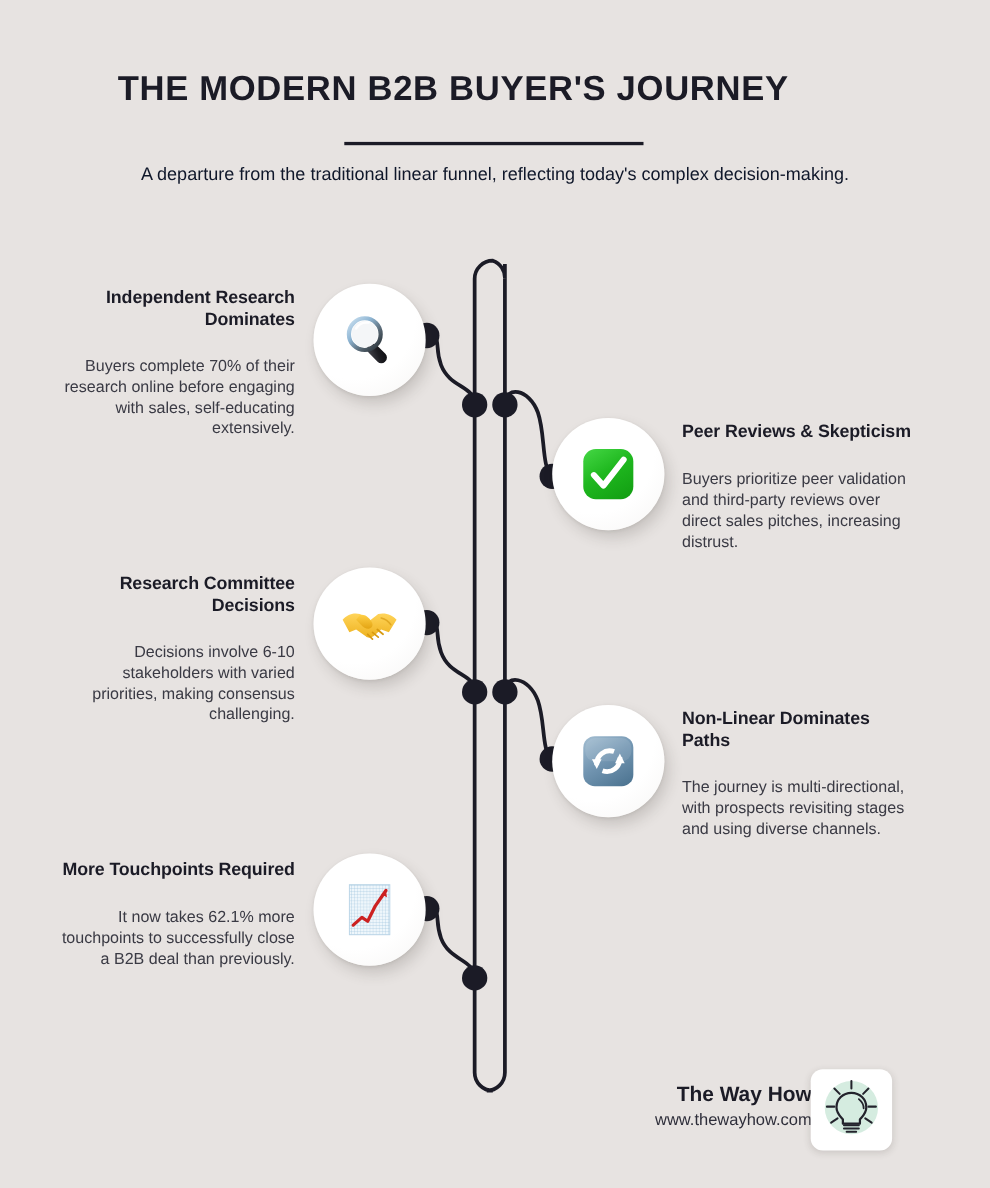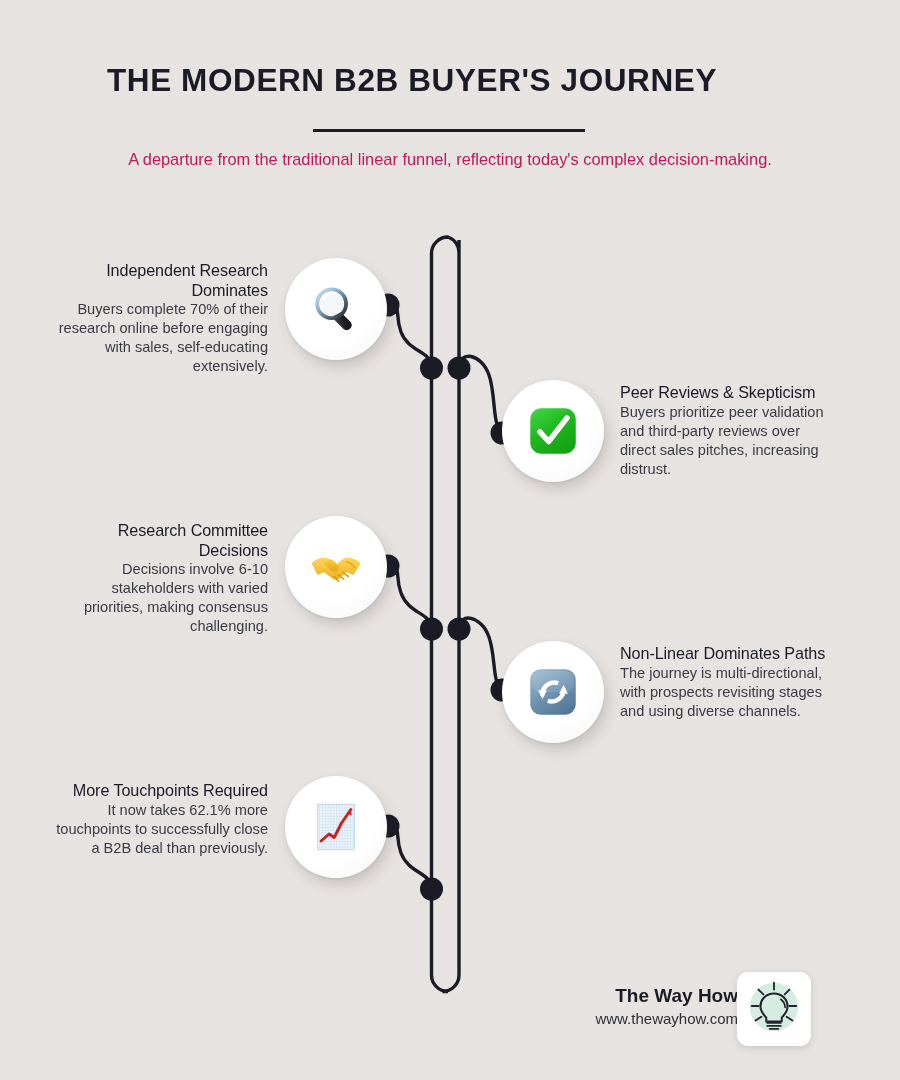--- a/index.html
+++ b/index.html
@@ -19,46 +19,46 @@
     font-size:31.5px; font-weight:bold; letter-spacing:0.6px;
     color:#1b1b26; text-transform:uppercase;
     font-family:"Liberation Sans", sans-serif;
   }
   .divider {
     position:absolute; left:313px; top:129px; width:272px; height:3px;
     background:#1b1b26;
   }
   .subtitle {
     position:absolute; left:78px; top:146px; width:744px;
-    font-size:16.4px; line-height:26px; color:#be185d; text-align:center;
+    font-size:16.4px; line-height:26px; color:#0f172a; text-align:center;
   }
 
   
   .connector { position:absolute; left:0; top:0; width:900px; height:1080px; }
 
   
   .item { position:absolute; }
 
   .bubble {
     position:absolute; width:102px; height:102px; border-radius:50%;
     background:radial-gradient(circle at 36% 30%, #ffffff 0%, #ffffff 58%, #f6f5f4 100%);
     box-shadow: 4px 7px 13px rgba(60,55,52,0.18), 0 1px 3px rgba(60,55,52,0.10);
     display:flex; align-items:center; justify-content:center;
   }
   .bubble .glyph { width:56px; height:56px; display:block; }
 
   .txt { position:absolute; width:218px; }
   .txt.left  { text-align:right; }
   .txt.right { text-align:left; }
   .txt .h {
-    font-size:16.2px; font-weight:normal; line-height:19.5px; color:#1b1b26;
+    font-size:16.2px; font-weight:bold; line-height:19.5px; color:#1b1b26;
     letter-spacing:-0.1px;
   }
   .txt .b {
-    margin-top:0;
+    margin-top:24px;
     font-size:14.6px; line-height:19px; color:#3a3a44;
   }
 
   
   .footer { position:absolute; left:540px; top:967px; width:320px; height:86px; }
   .brand {
     position:absolute; right:122px; top:18px; width:190px; text-align:right;
     font-size:19px; font-weight:bold; color:#1b1b26;
   }
   .url {

